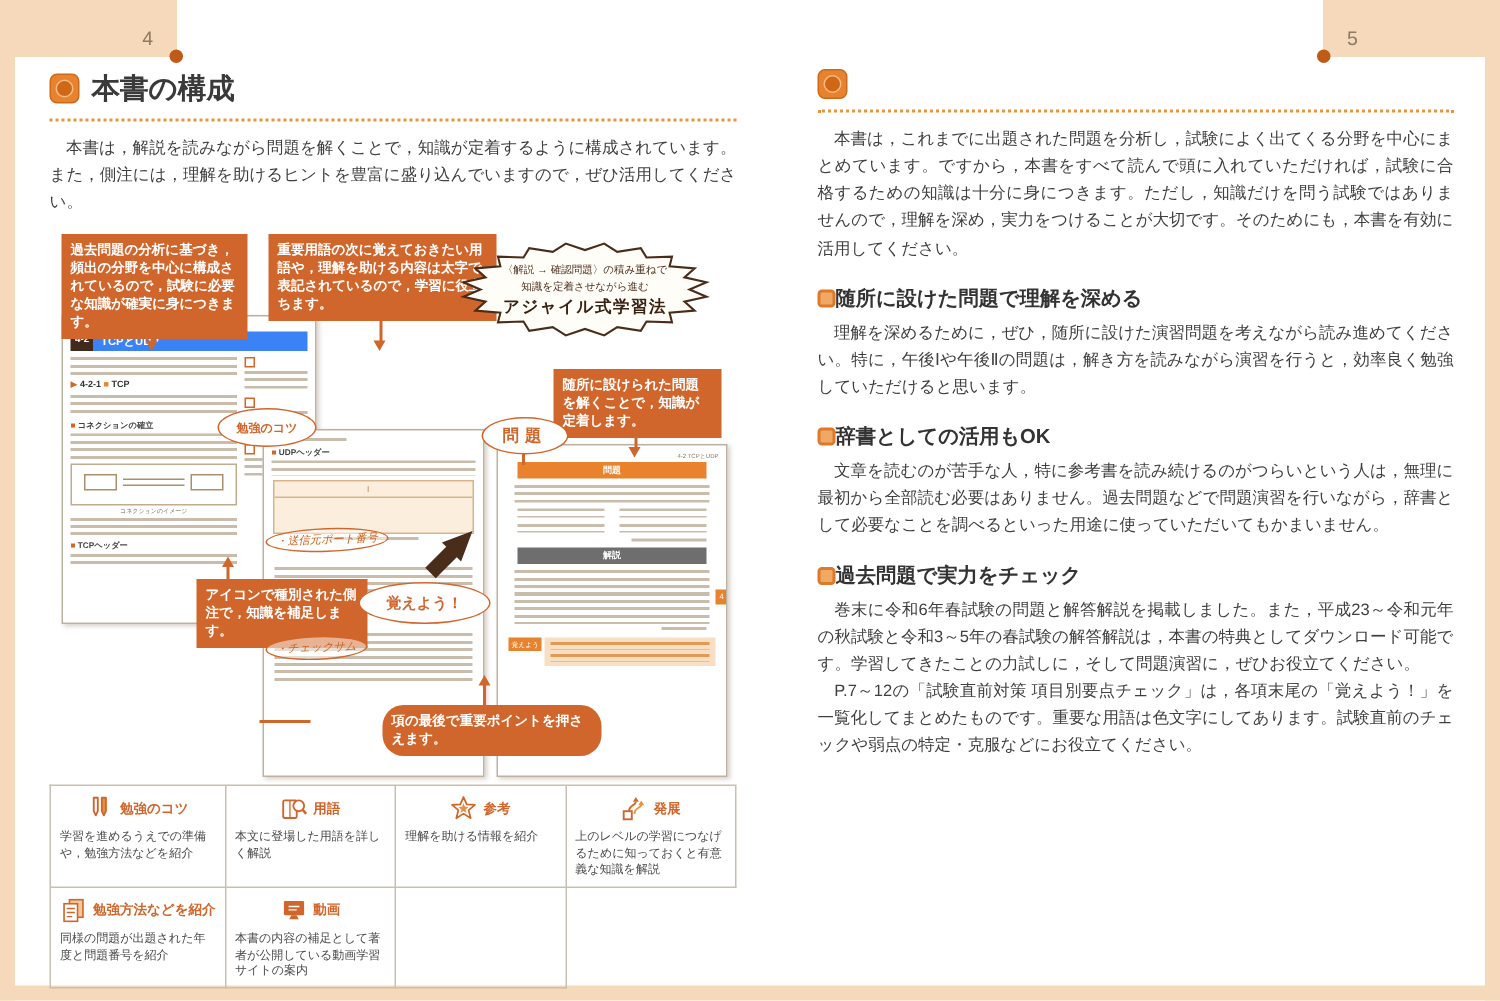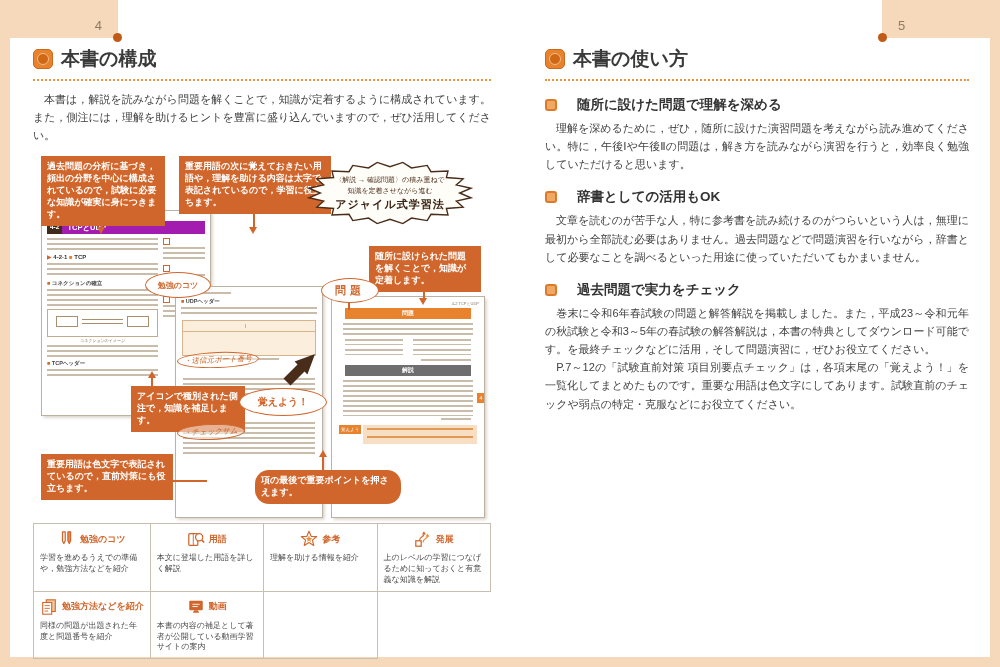--- a/index.html
+++ b/index.html
@@ -21,21 +21,21 @@
   .col { position:absolute; top:46px; }
   .col-left  { left:33px;  width:458px; }
   .col-right { left:545px; width:424px; }
 
   
   .h1 { display:flex; align-items:center; gap:8px; font-size:19px; font-weight:bold; color:#3a3a3a;
         padding-bottom:7px; border-bottom:2px dotted #e8953f; margin-bottom:9px; }
   .h1-icon { width:20px; height:20px; border-radius:5px; background:#e8822d; border:1px solid #c96a1d; position:relative; flex:0 0 auto; }
   .h1-icon::after { content:""; position:absolute; inset:3px; border-radius:50%; background:#cf6717; border:1.5px solid #f3bd85; }
 
-  .h2 { display:flex; align-items:center; gap:20px; font-size:13.5px; font-weight:bold; color:#333; margin:15px 0 5px; }
+  .h2 { display:flex; align-items:center; gap:0; font-size:13.5px; font-weight:bold; color:#333; margin:15px 0 5px; }
   .h2-icon { width:12px; height:12px; border-radius:3px; background:#f0a964; border:2px solid #dd7a2a; flex:0 0 auto; }
 
   p.body { font-size:11px; line-height:1.65; color:#3f3f3f; text-align:justify; }
 
   
   .diagram { position:relative; height:368px; margin-top:6px; }
   .callout { position:absolute; background:#d0662b; color:#fff; font-weight:bold; font-size:9px; line-height:1.32; padding:5px 6px; z-index:4; }
   .vln { position:absolute; width:2px; background:#d0662b; z-index:3; }
   .hln { position:absolute; height:2px; background:#d0662b; z-index:3; }
   .arr-d { position:absolute; width:0; height:0; border-left:4px solid transparent; border-right:4px solid transparent; border-top:7px solid #d0662b; z-index:3; }
@@ -50,21 +50,21 @@
              font-weight:bold; display:flex; align-items:center; justify-content:center; z-index:6; }
   .circ-note { position:absolute; border:1px solid #d0662b; border-radius:50%; color:#c9611c; font-size:7.5px;
                font-style:italic; padding:2px 6px; z-index:5; transform:rotate(-2deg); background:rgba(255,255,255,.5); }
 
   .mini { position:absolute; background:#fff; border:1px solid #bdb2a2; box-shadow:1.5px 1.5px 3px rgba(90,60,30,.25); padding:4px 5px; overflow:hidden; }
   .ph   { background:repeating-linear-gradient(to bottom,#c9bcab 0px,#c9bcab 2px,transparent 2px,transparent 5px); }
   .ph1  { height:2px; background:#c9bcab; }
   .ph-o { background:repeating-linear-gradient(to bottom,#e09a55 0px,#e09a55 2px,transparent 2px,transparent 5px); }
   .m-head { display:flex; height:13px; margin:2px 0 4px; }
   .m-num  { background:#3f2a1c; color:#fff; font-size:6.5px; font-weight:bold; padding:2px 3px; }
-  .m-bar  { background:#a21caf; color:#fff; font-size:7.5px; font-weight:bold; padding:2px 5px; flex:1; }
+  .m-bar  { background:#3b82f6; color:#fff; font-size:7.5px; font-weight:bold; padding:2px 5px; flex:1; }
   .m-body { display:flex; gap:5px; }
   .m-main { flex:1; } .m-side { width:42px; }
   .m-sub  { font-size:6px; font-weight:bold; color:#333; margin:3px 0; }
   .m-sub .tri { color:#d0662b; } .m-sub .sq { color:#e8822d; }
   .m-h5 { font-size:5.5px; font-weight:bold; color:#444; margin:3px 0 2px; }
   .m-h5::before { content:"■ "; color:#d0662b; }
   .fig { border:1px solid #c2ab8e; height:28px; position:relative; margin:2px 0 1px; }
   .fb  { position:absolute; width:22px; height:11px; border:1px solid #a98f6e; top:6px; }
   .fig .ln { position:absolute; height:1px; background:#a98f6e; left:34px; right:34px; }
   .m-cap { font-size:4px; color:#7a6a55; text-align:center; margin-bottom:2px; }
@@ -113,21 +113,20 @@
     <span>本書の構成</span>
   </div>
   <p class="body">　本書は，解説を読みながら問題を解くことで，知識が定着するように構成されています。また，側注には，理解を助けるヒントを豊富に盛り込んでいますので，ぜひ活用してください。</p>
 
   <div class="diagram">
 
     <div class="callout" style="left:8px;top:6px;width:124px;">過去問題の分析に基づき，頻出の分野を中心に構成されているので，試験に必要な知識が確実に身につきます。</div>
     <div class="callout" style="left:146px;top:6px;width:152px;">重要用語の次に覚えておきたい用語や，理解を助ける内容は太字で表記されているので，学習に役立ちます。</div>
     <div class="callout" style="left:336px;top:96px;width:112px;">随所に設けられた問題を解くことで，知識が定着します。</div>
     <div class="callout" style="left:62px;top:236px;width:114px;margin-left:36px;">アイコンで種別された側注で，知識を補足します。</div>
-    <div class="callout" style="left:8px;top:304px;width:132px;">重要用語は色文字で表記されているので，直前対策にも役立ちます。</div>
     <div class="callout" style="left:222px;top:320px;width:146px;border-radius:14px;">項の最後で重要ポイントを押さえます。</div>
 
     <div class="vln" style="left:68px;top:62px;height:16px;"></div>
     <div class="arr-d" style="left:64px;top:77px;"></div>
     <div class="vln" style="left:220px;top:62px;height:16px;"></div>
     <div class="arr-d" style="left:216px;top:77px;"></div>
     <div class="vln" style="left:390px;top:140px;height:9px;"></div>
     <div class="arr-d" style="left:386px;top:148px;"></div>
     <div class="arr-u" style="left:115px;top:221px;"></div>
     <div class="vln" style="left:118px;top:227px;height:9px;"></div>
@@ -308,35 +307,35 @@
       </div>
       <div class="dsc">本書の内容の補足として著者が公開している動画学習サイトの案内</div>
     </div>
     <div class="icell"></div>
   </div>
 </div>
 
 <div class="col col-right">
   <div class="h1">
     <span class="h1-icon"></span>
-    <span>本書の使い方</span>
-  </div>
+  </div>
+  <p class="body">　本書は，これまでに出題された問題を分析し，試験によく出てくる分野を中心にまとめています。ですから，本書をすべて読んで頭に入れていただければ，試験に合格するための知識は十分に身につきます。ただし，知識だけを問う試験ではありませんので，理解を深め，実力をつけることが大切です。そのためにも，本書を有効に活用してください。</p>
 
   <div class="h2">
     <span class="h2-icon"></span>
     <span>随所に設けた問題で理解を深める</span>
   </div>
   <p class="body">　理解を深めるために，ぜひ，随所に設けた演習問題を考えながら読み進めてください。特に，午後Ⅰや午後Ⅱの問題は，解き方を読みながら演習を行うと，効率良く勉強していただけると思います。</p>
 
   <div class="h2">
     <span class="h2-icon"></span>
     <span>辞書としての活用もOK</span>
   </div>
   <p class="body">　文章を読むのが苦手な人，特に参考書を読み続けるのがつらいという人は，無理に最初から全部読む必要はありません。過去問題などで問題演習を行いながら，辞書として必要なことを調べるといった用途に使っていただいてもかまいません。</p>
 
   <div class="h2">
     <span class="h2-icon"></span>
     <span>過去問題で実力をチェック</span>
   </div>
-  <p class="body">　巻末に令和6年春試験の問題と解答解説を掲載しました。また，平成23～令和元年の秋試験と令和3～5年の春試験の解答解説は，本書の特典としてダウンロード可能です。を最終チェックなどに活用，そして問題演習に，ぜひお役立てください。</p>
+  <p class="body">　巻末に令和6年春試験の問題と解答解説を掲載しました。また，平成23～令和元年の秋試験と令和3～5年の春試験の解答解説は，本書の特典としてダウンロード可能です。学習してきたことの力試しに，そして問題演習に，ぜひお役立てください。</p>
 
   <p class="body">　P.7～12の「試験直前対策 項目別要点チェック」は，各項末尾の「覚えよう！」を一覧化してまとめたものです。重要な用語は色文字にしてあります。試験直前のチェックや弱点の特定・克服などにお役立てください。</p>
 </div>
 
 </body></html>

